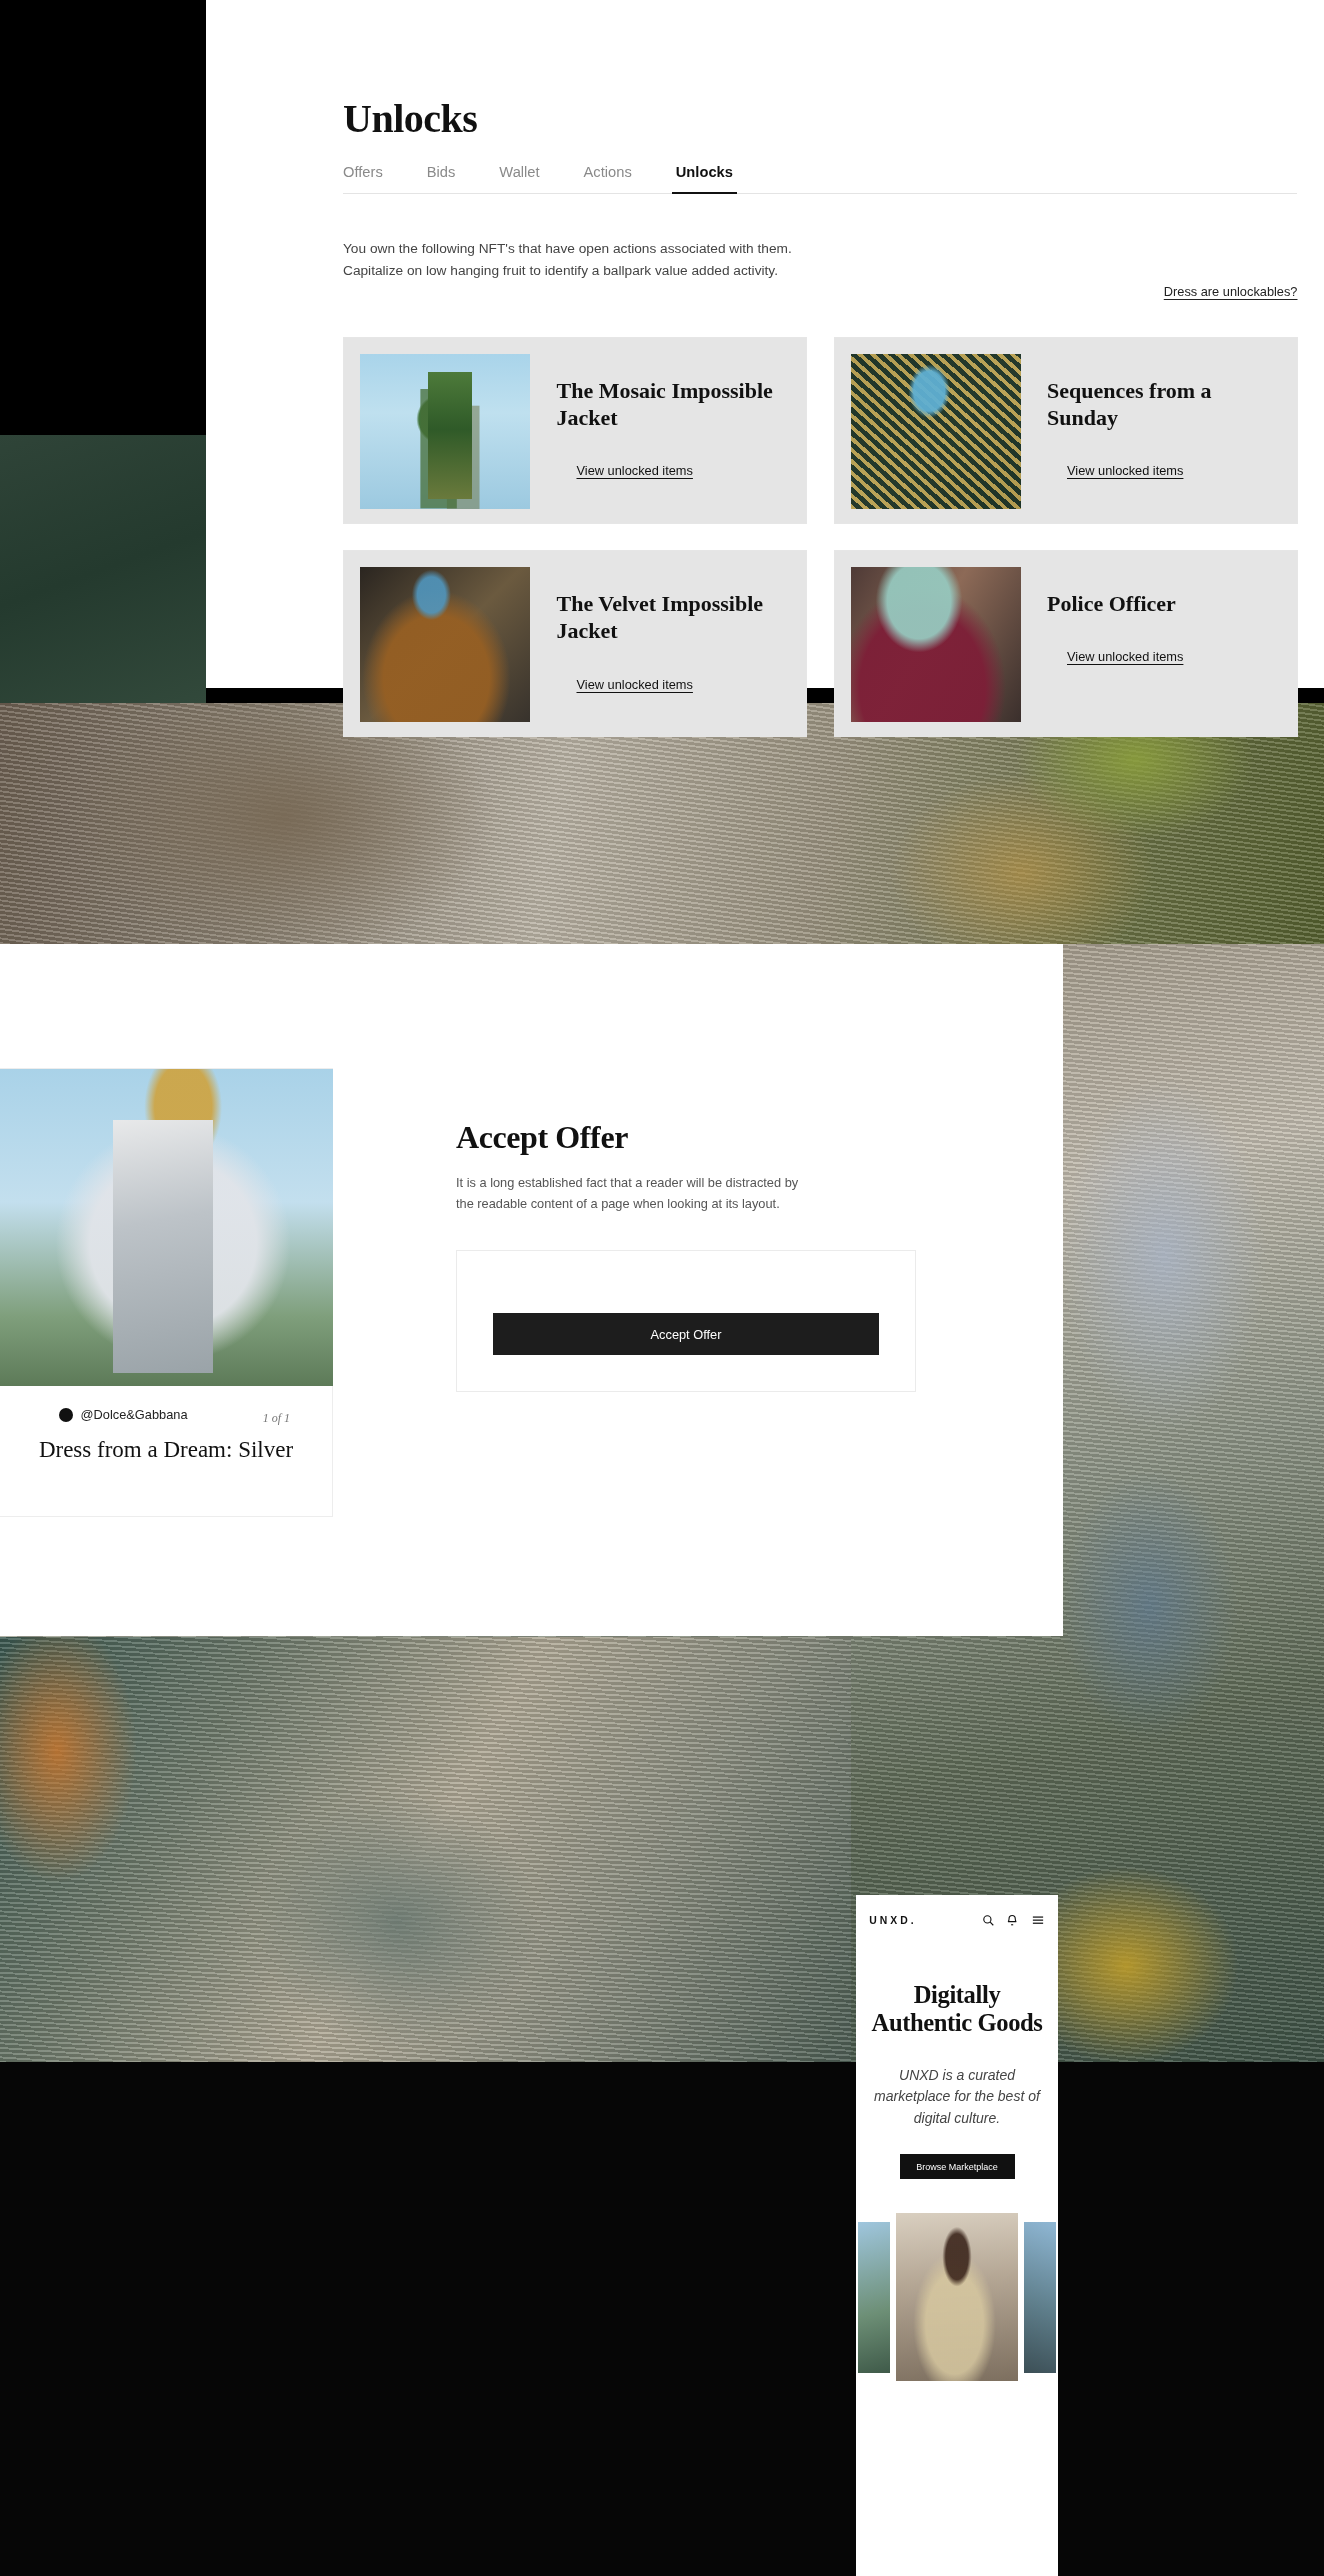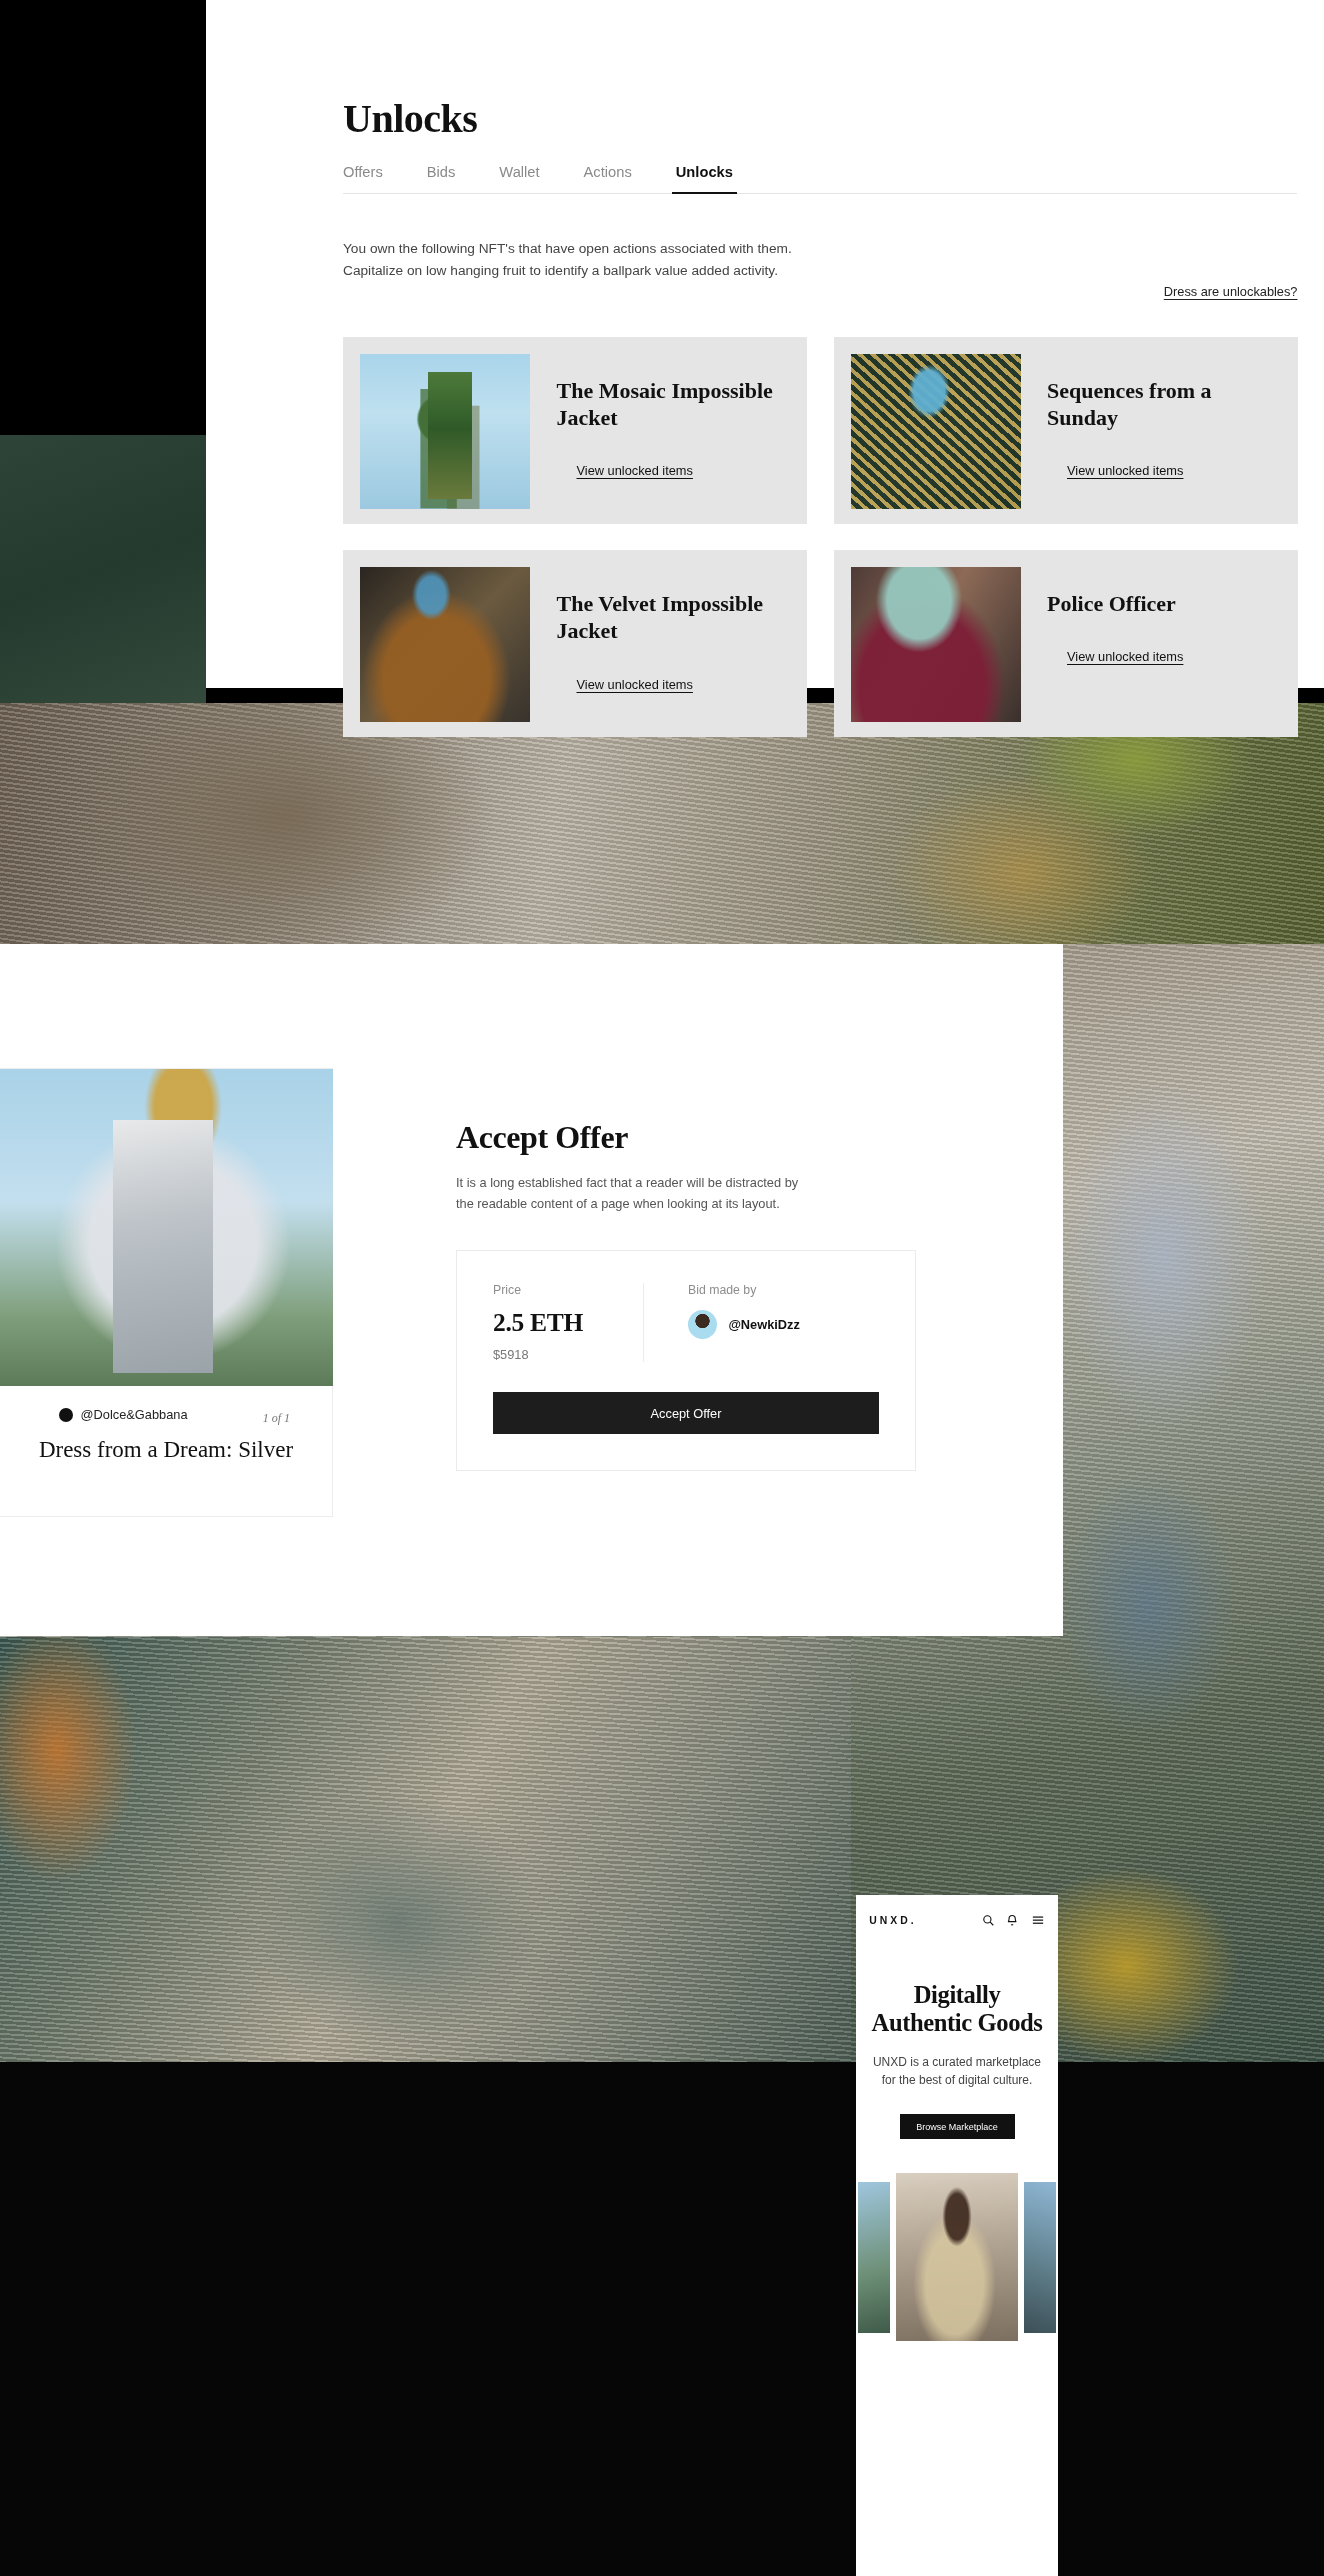--- a/index.html
+++ b/index.html
@@ -166,21 +166,21 @@
   
   .mobile {
     position:absolute; left:856px; top:1895px; width:202px; height:681px;
     background:#fff; overflow:hidden;
   }
   .m-bar { height:50px; display:flex; align-items:center; justify-content:space-between; padding:0 13.2px; }
   .m-logo { font-size:10.4px; font-weight:700; letter-spacing:3px; color:#111; }
   .m-icons { display:flex; align-items:center; gap:12.3px; }
   .m-hero { padding:36px 15px 0; text-align:center; }
   .m-title { font-size:24.6px; font-weight:700; line-height:1.13; color:#111; letter-spacing:-0.4px; }
-  .m-sub { margin-top:16px; font-size:12px; line-height:1.55; color:#444; }
+  .m-sub { margin-top:28px; font-size:14px; line-height:1.55; color:#444;font-style:italic; }
   .m-btn {
     margin:24.6px auto 0; display:block; width:115px; height:24.6px; background:#111; color:#fff;
     border:none; font-size:9px; font-family:inherit; cursor:pointer;
   }
   .m-gallery { display:flex; gap:5.7px; margin-top:34px; padding:0 1.9px; height:170px; }
   .m-tile { flex:0 0 32px; height:151px; margin-top:9.5px; }
   .m-tile-main { flex:1; height:168px; }
   .tile-a { background:linear-gradient(165deg,#9fc6de,#6d8f76 60%,#3f5a49); }
   .tile-main {
     background:
@@ -261,34 +261,20 @@
     </div>
     <span class="serif offer-edition">1 of 1</span>
     <div class="serif offer-nft-title">Dress from a Dream: Silver</div>
   </div>
 
   <div class="offer-right">
     <h2 class="serif offer-title">Accept Offer</h2>
     <p class="offer-desc">It is a long established fact that a reader will be distracted by the readable content of a page when looking at its layout.</p>
 
     <div class="offer-box">
-      <div class="offer-cols">
-        <div class="offer-col-price">
-          <div class="offer-label">Price</div>
-          <div class="serif offer-price">2.5 ETH</div>
-          <div class="offer-usd">$5918</div>
-        </div>
-        <div class="offer-col-bid">
-          <div class="offer-label">Bid made by</div>
-          <div class="bidder">
-            <span class="bidder-av"></span>
-            <span class="bidder-name">@NewkiDzz</span>
-          </div>
-        </div>
-      </div>
       <button class="accept-btn">Accept Offer</button>
     </div>
   </div>
 </div>
 
 <div class="mobile">
   <div class="m-bar">
     <span class="m-logo">UNXD.</span>
     <span class="m-icons">
       <svg width="12.3" height="12.3" viewBox="0 0 24 24" fill="none" stroke="#111" stroke-width="2.2">

